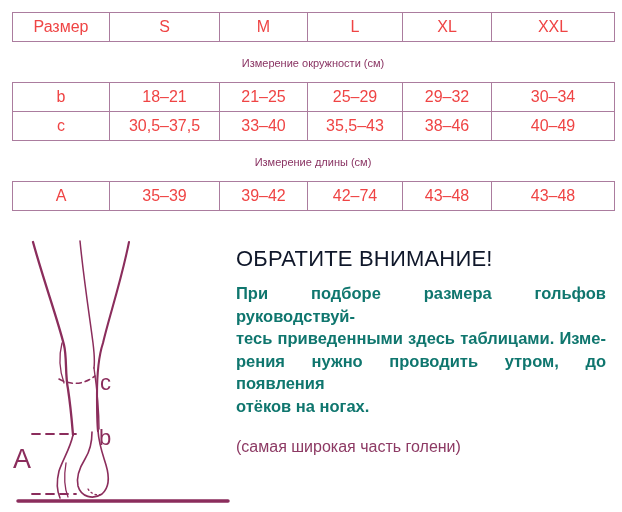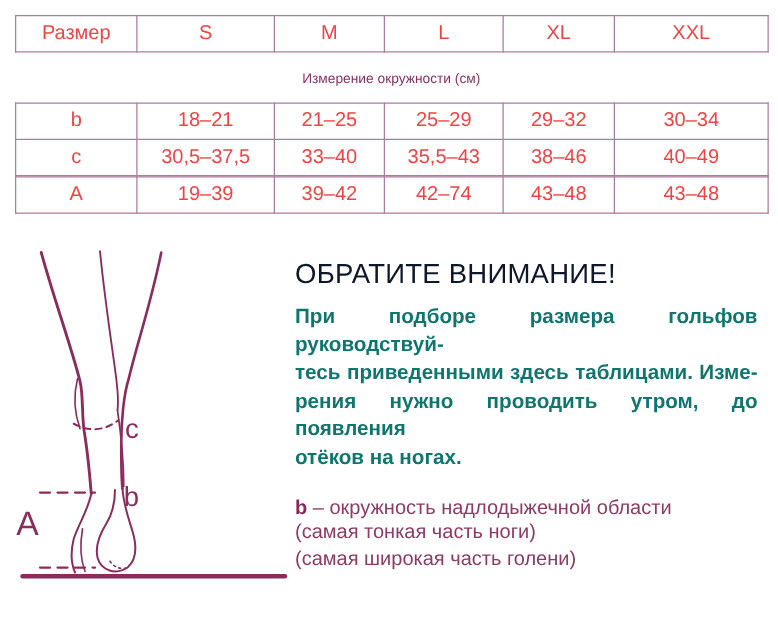--- a/index.html
+++ b/index.html
@@ -94,34 +94,35 @@
       <td>c</td>
       <td>30,5–37,5</td>
       <td>33–40</td>
       <td>35,5–43</td>
       <td>38–46</td>
       <td>40–49</td>
     </tr>
   </tbody>
     </table>
 
+  <div class="section-title">Измерение длины (см)</div>
 
   <table class="size-table">
     <colgroup>
       <col style="width:97px">
         <col style="width:110px">
         <col style="width:88px">
       <col style="width:95px">
         <col style="width:89px">
         <col style="width:123px">
     </colgroup>
     <tbody>
         <tr>
       <td>A</td>
-      <td>19–39</td>
+      <td>35–39</td>
       <td>39–42</td>
       <td>42–74</td>
       <td>43–48</td>
       <td>43–48</td>
     </tr>
   </tbody>
     </table>
 </div>
 
 <div class="bottom">
@@ -168,25 +169,18 @@
 
     <div class="notice-para">
       <div class="pline just">При подборе размера гольфов руководствуй-</div>
       <div class="pline just">тесь приведенными здесь таблицами. Изме-</div>
       <div class="pline just">рения нужно проводить утром, до появления</div>
       <div class="pline">отёков на ногах.</div>
     </div>
 
     <div class="legend">
       <div class="legend-item">
-        <div class="legend-line">
-          <b>b</b>
-          <span>– окружность надлодыжечной области</span>
-        </div>
-        <div class="legend-line">(самая тонкая часть ноги)</div>
-      </div>
-      <div class="legend-item">
         <div class="legend-line">(самая широкая часть голени)</div>
       </div>
 
     </div>
   </div>
 </div>
 
 </body></html>

